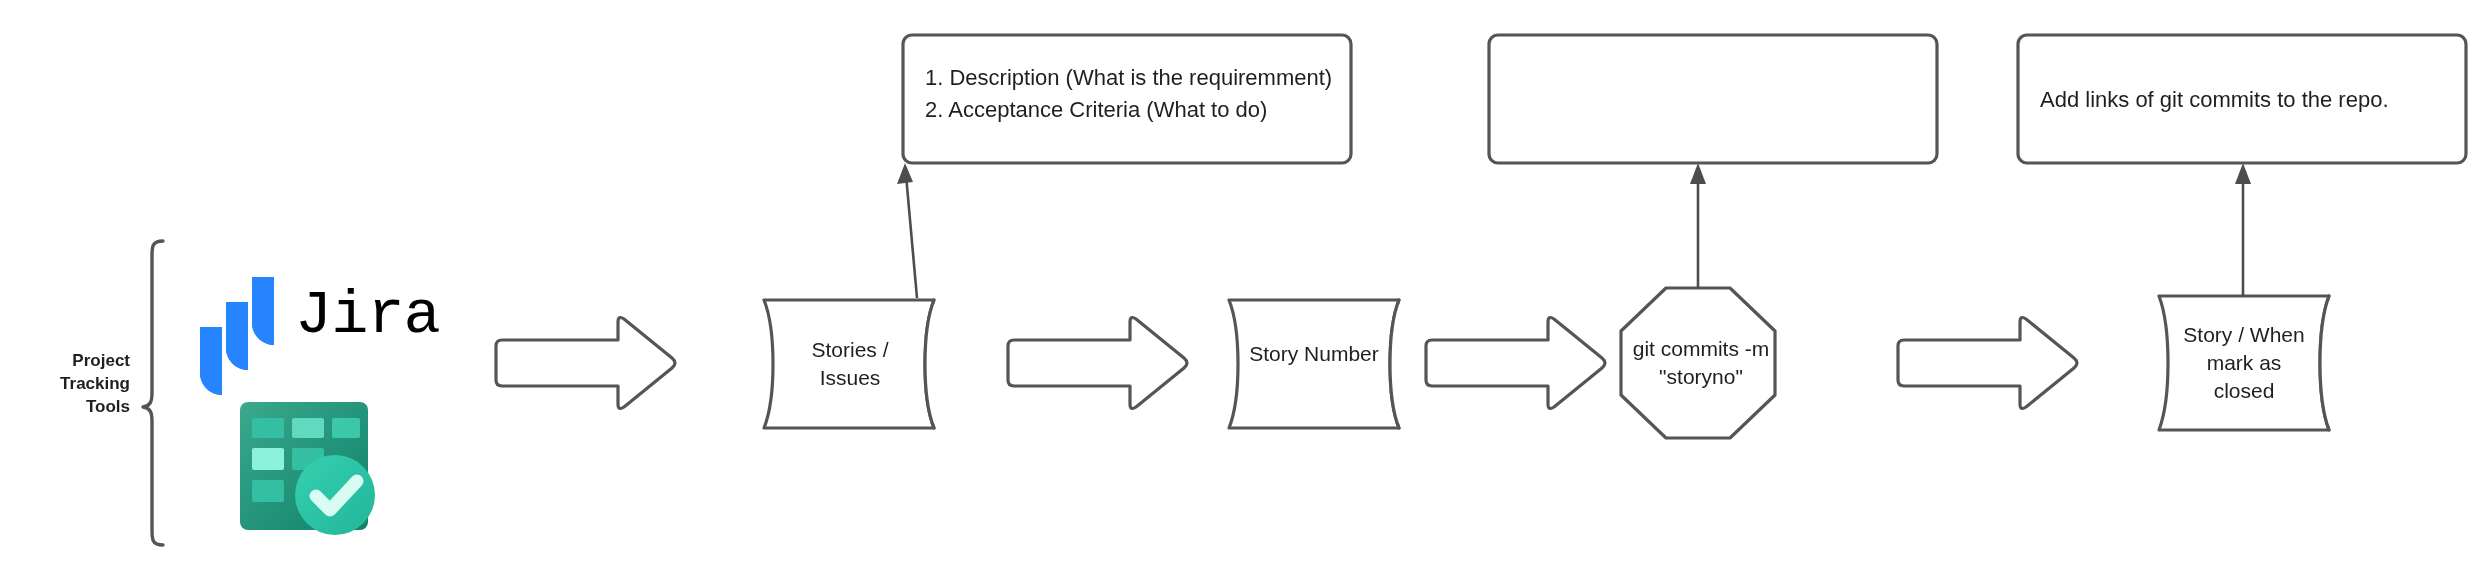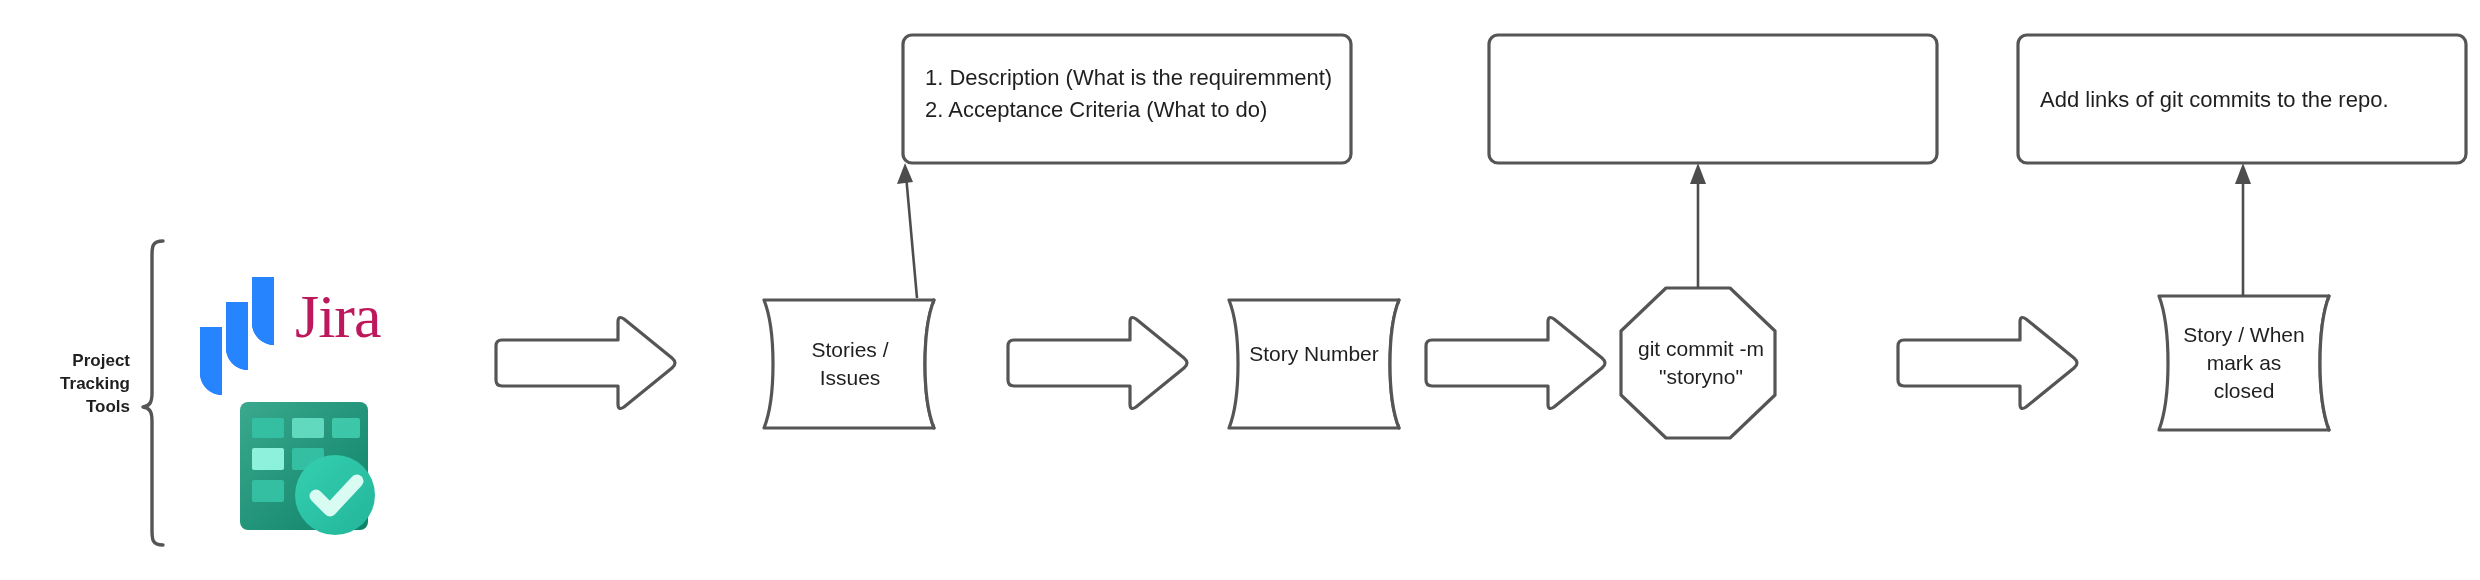--- a/index.html
+++ b/index.html
@@ -85,24 +85,24 @@
     white-space: pre-line;
   }
 
   
   .jira-logo {
     position: absolute;
     display: flex;
     align-items: center;
   }
   .jira-word {
-    font-family: Liberation Serif, serif;
+    font-family: Liberation Mono, monospace;
     font-size: 62px;
     letter-spacing: -1px;
-    color: #be185d;
+    color: #000000;
     margin-left: 10px;
     line-height: 1;
   }
 </style>
 </head>
 <body>
 
 <div id="canvas">
 
   <svg class="layer" viewBox="0 0 2480 580" width="2480" height="580">
@@ -313,21 +313,21 @@
 
   <div class="jira-logo" style="left:285px; top:285px;">
     <span class="jira-word">Jira</span>
   </div>
 
   <div class="node-text" style="left:770px; top:300px; width:160px; height:128px;">Stories /
 Issues</div>
 
   <div class="node-text" style="left:1229px; top:300px; width:170px; height:108px;">Story Number</div>
 
-  <div class="node-text" style="left:1626px; top:288px; width:150px; height:150px;">git commit -m
+  <div class="node-text" style="left:1626px; top:288px; width:150px; height:150px;">git commits -m
 "storyno"</div>
 
   <div class="node-text" style="left:2165px; top:296px; width:158px; height:134px;">Story / When
 mark as
 closed</div>
 
   <div class="note-text" style="left:925px; top:62px; width:412px;">1. Description (What is the requiremment)
 2. Acceptance Criteria (What to do)</div>
 
 

